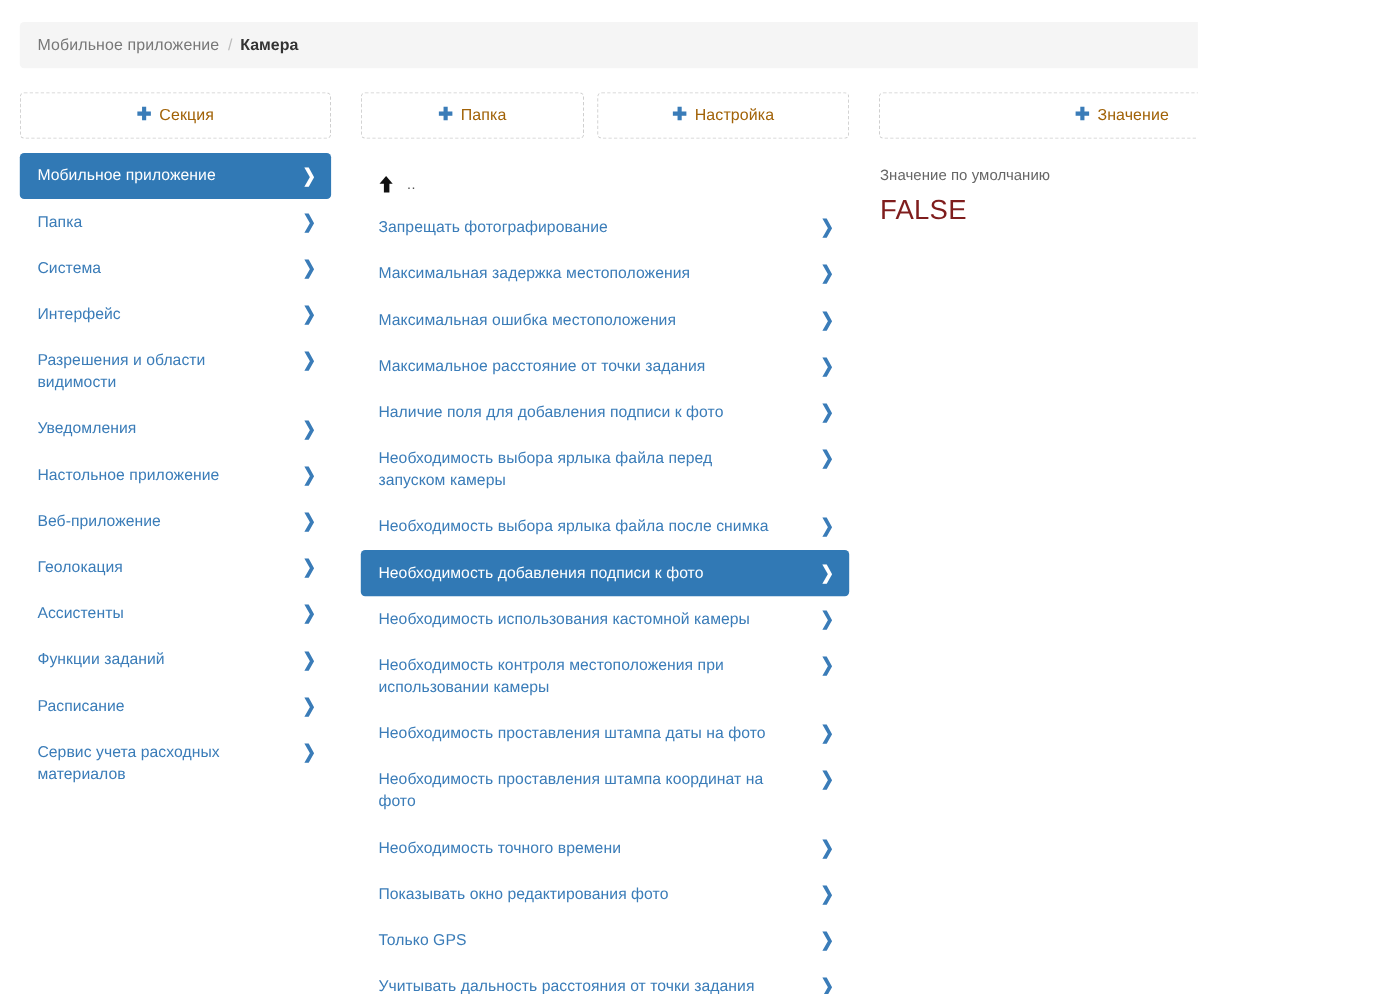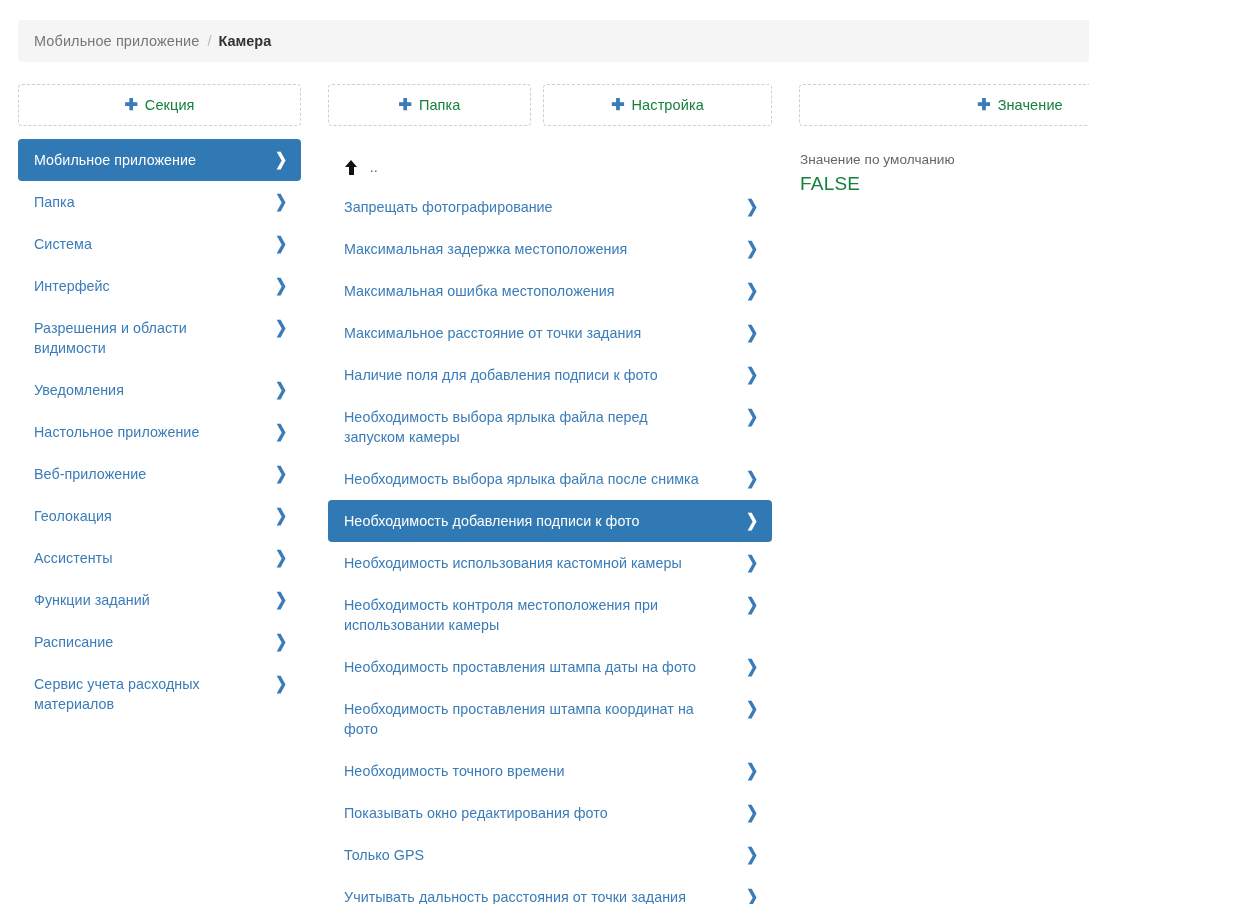--- a/index.html
+++ b/index.html
@@ -81,21 +81,21 @@
   .add-btn .plus {
     color: #3a7cb8;
     font-size: 16px;
     font-weight: 700;
     line-height: 1;
     margin-right: 7px;
     position: relative;
     top: 0px;
   }
   .add-btn .add-label {
-    color: #15803d;
+    color: #a16207;
     font-size: 14.5px;
     letter-spacing: 0.1px;
   }
 
   
   .nav-list { margin-top: 13px; }
 
   .nav-item {
     display: flex;
     align-items: flex-start;
@@ -170,24 +170,24 @@
   
   .value-block { margin-top: 20px; padding-left: 1px; }
   .value-caption {
     font-size: 13.6px;
     color: #666666;
     line-height: 18px;
     letter-spacing: 0.05px;
     margin-top: 25px;
   }
   .value-text {
-    font-size: 19px;
-    color: #15803d;
+    font-size: 25px;
+    color: #7f1d1d;
     line-height: 25px;
-    margin-top: 2px;
+    margin-top: 10px;
     letter-spacing: 0.2px;
   }
 </style>
 </head>
 <body>
 
 <div class="page">
 
   <div class="breadcrumb-bar">
     <span class="crumb-link">Мобильное приложение</span>

